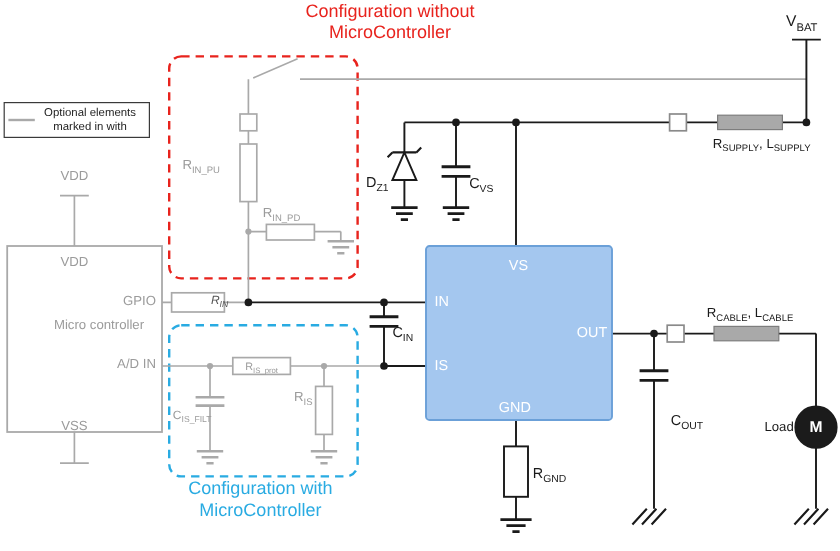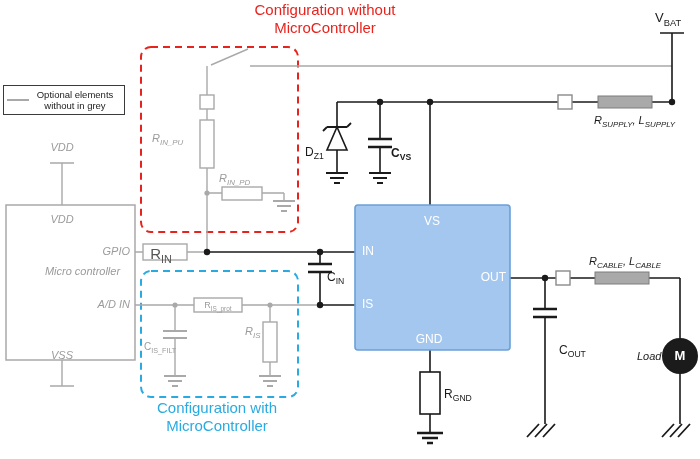--- a/index.html
+++ b/index.html
@@ -2,21 +2,21 @@
 <html><head>
 <meta charset="utf-8">
 <style>
   html,body{margin:0;padding:0;background:#fff;}
   body{font-family:"Liberation Sans","DejaVu Sans",sans-serif;}
   #stage{position:relative;width:700px;height:459px;background:#fff;overflow:hidden;}
   #schematic{position:absolute;left:0;top:0;}
   .lbl{position:absolute;color:#1a1a1a;font-size:12px;white-space:nowrap;line-height:1.15;}
   .lbl sub{font-size:72%;}
   .grey{color:#9b9b9b;}
-  .sm{font-size:11px;font-style:italic;}
+  .sm{font-size:11px;}
   .xs{font-size:9px;}
   .center{text-align:center;}
   .right{text-align:right;}
   .title{font-size:15px;line-height:18px;text-align:center;position:absolute;}
   #title-without{color:#e8231d;}
   #title-with{color:#29abe2;}
   .icpin{color:#ffffff;font-size:12px;}
   #legend-box{position:absolute;left:3px;top:85px;width:114px;border:1px solid #3a3a3a;background:#fff;
     display:flex;align-items:center;gap:0;padding:3px 3px;font-size:9.5px;color:#222;line-height:11px;}
   #legend-line{width:22px;border-top:2px solid #a9a9a9;flex:0 0 auto;}
@@ -110,39 +110,39 @@
   </div>
   <div id="title-with" class="title" style="left:128px;top:399px;width:178px;text-align:center;">
     <div>Configuration with</div>
     <div>MicroController</div>
   </div>
 
   <div id="legend-box">
     <span id="legend-line"></span>
     <span class="center" style="flex:1;">
       <span style="display:block;">Optional elements</span>
-      <span style="display:block;">without in grey</span>
+      <span style="display:block;">marked in with</span>
     </span>
   </div>
 
   <div class="lbl" style="left:655px;top:11px;font-size:13px;"><span>V</span><sub>BAT</sub></div>
 
   <div class="lbl sm" style="left:594px;top:114px;"><span>R</span><sub>SUPPLY</sub><span>, L</span><sub>SUPPLY</sub></div>
 
   <div class="lbl sm" style="left:589px;top:255px;"><span>R</span><sub>CABLE</sub><span>, L</span><sub>CABLE</sub></div>
 
   <div class="lbl" style="left:305px;top:146px;"><span>D</span><sub>Z1</sub></div>
 
-  <div class="lbl" style="left:391px;top:147px;font-weight:bold;"><span>C</span><sub>VS</sub></div>
+  <div class="lbl" style="left:391px;top:147px;"><span>C</span><sub>VS</sub></div>
 
   <div class="lbl sm grey" style="left:152px;top:132px;"><span>R</span><sub>IN_PU</sub></div>
 
   <div class="lbl sm grey" style="left:219px;top:172px;"><span>R</span><sub>IN_PD</sub></div>
 
-  <div class="lbl center" style="left:139px;top:245px;width:44px;font-size:15px;color:#555;"><span>R</span><sub>IN</sub></div>
+  <div class="lbl center" style="left:161px;top:245px;width:44px;font-size:10px;color:#555;font-style:italic;"><span>R</span><sub>IN</sub></div>
 
   <div class="lbl" style="left:327px;top:271px;font-size:12px;"><span>C</span><sub>IN</sub></div>
 
   <div class="lbl xs grey center" style="left:194px;top:300px;width:48px;"><span>R</span><sub>IS_prot</sub></div>
 
   <div class="lbl sm grey" style="left:245px;top:325px;"><span>R</span><sub>IS</sub></div>
 
   <div class="lbl grey" style="left:144px;top:341px;font-size:10px;"><span>C</span><sub>IS_FILT</sub></div>
 
   <div class="lbl" style="left:559px;top:312px;margin-top:32px;"><span>C</span><sub>OUT</sub></div>

